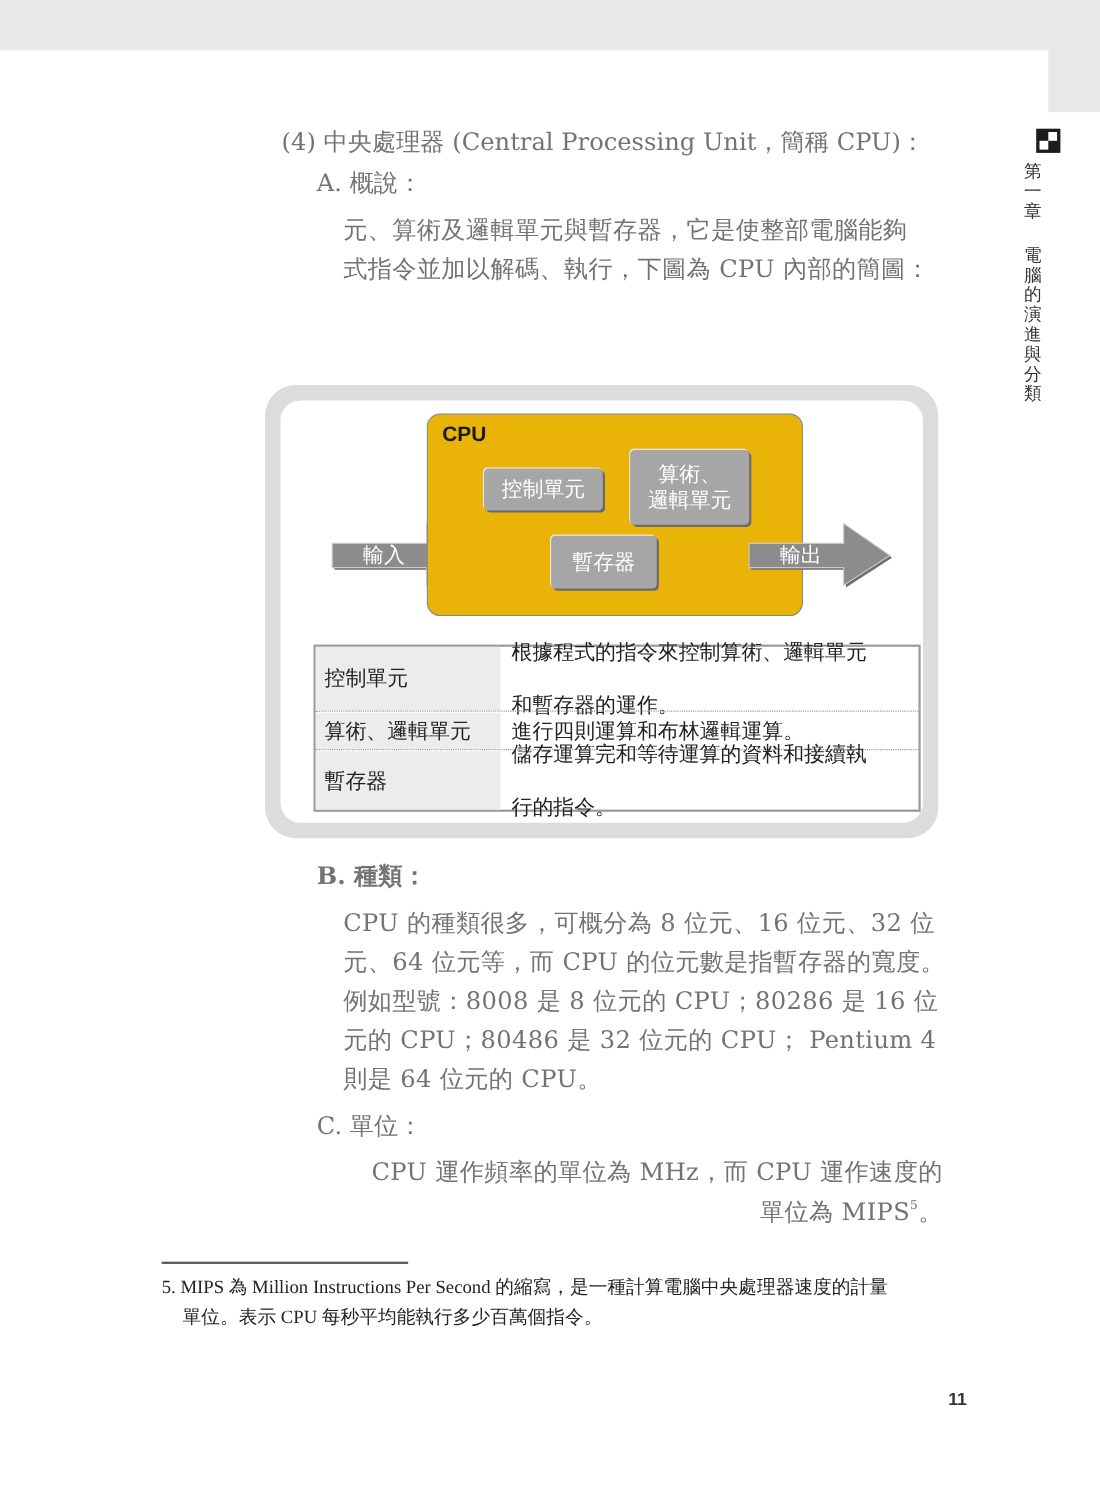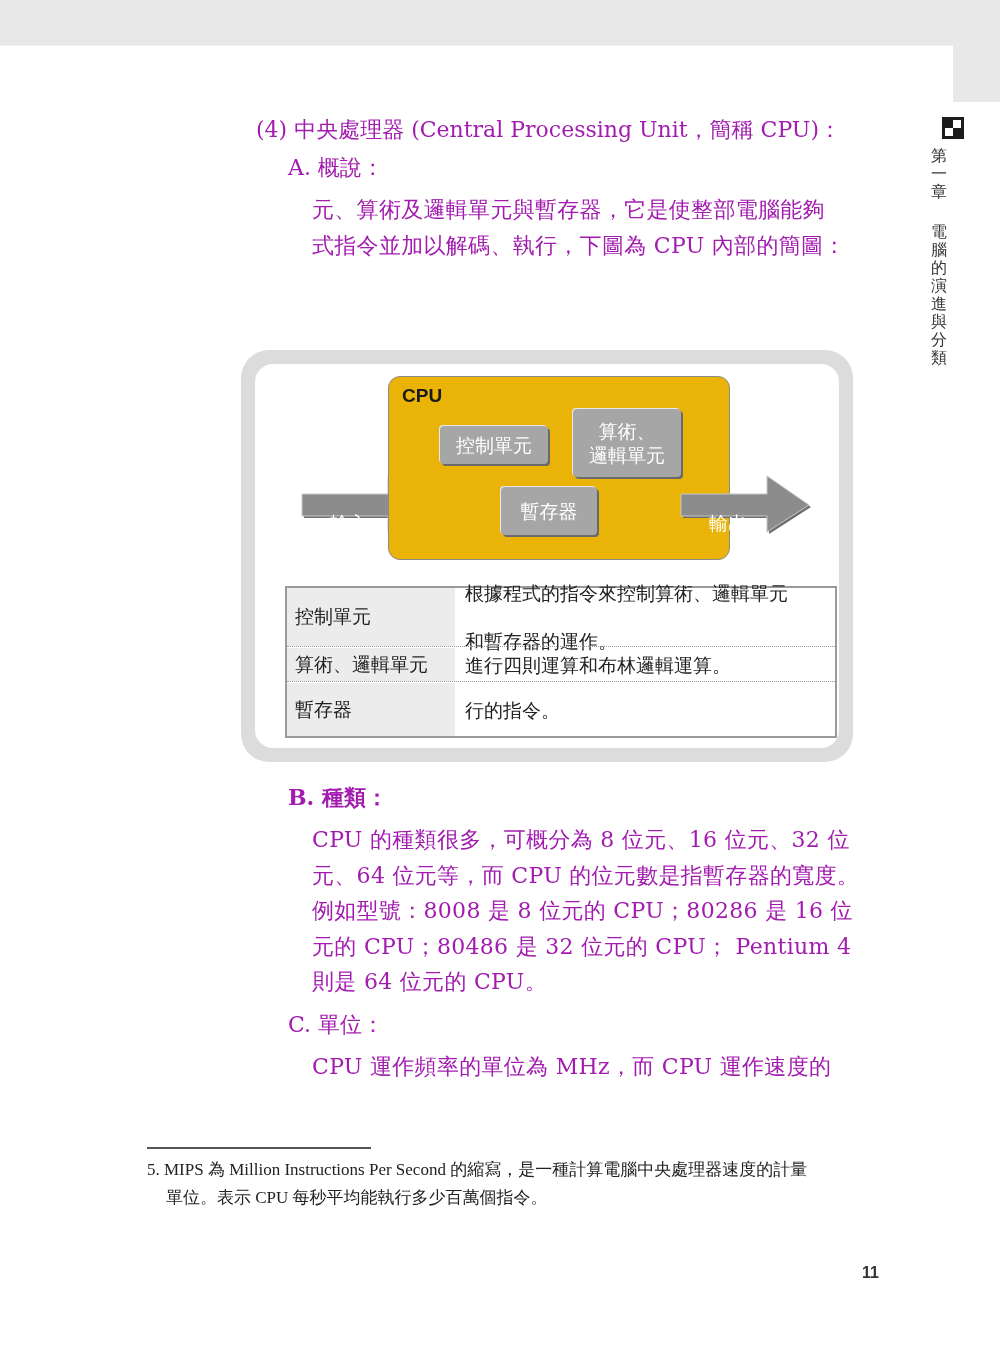--- a/index.html
+++ b/index.html
@@ -17,21 +17,21 @@
     .chapter-mark .sq1 { position: absolute; right: 3px; top: 3px; width: 8px; height: 8px; background: #fff; }
     .chapter-mark .sq2 { position: absolute; left: 3px; bottom: 3px; width: 8px; height: 8px; background: #fff; }
     .chapter-side {
       position: absolute; left: 929px; top: 147px; width: 20px;
       font-family: "DejaVu Sans", sans-serif; font-size: 16px; line-height: 18px;
       color: #333; text-align: center;
     }
     .chapter-side .chap { display: block; margin-bottom: 22px; }
     .chapter-side span.c { display: block; }
 
-    .txt { position: absolute; font-size: 22px; line-height: 35px; color: #a21caf; white-space: nowrap; }
+    .txt { position: absolute; font-size: 22px; line-height: 35px; color: #737373; white-space: nowrap; }
     .heading4 { left: 256px; top: 112px; }
     .headA { left: 288px; top: 150px; }
     .para { left: 312px; width: 545px; font-size: 22px; line-height: 35.5px; letter-spacing: 0.3px; }
     .para .ln { display: block; white-space: nowrap; }
 
     
     .figure-frame {
       position: absolute; left: 241px; top: 350px; width: 612px; height: 412px;
       border-radius: 28px; background: #dcdcdc;
     }
@@ -52,41 +52,41 @@
       font-family: "DejaVu Sans", sans-serif; font-size: 19px; text-align: center;
       box-shadow: 2px 2px 0 #6a6a6a, -1px -1px 0 #e8e8e8;
       display: flex; align-items: center; justify-content: center; line-height: 24px;
     }
     .unit-control { left: 51px; top: 49px; width: 108px; height: 38px; }
     .unit-alu { left: 184px; top: 32px; width: 108px; height: 68px; flex-direction: column; }
     .unit-reg { left: 112px; top: 110px; width: 96px; height: 48px; }
 
     .arrow { position: absolute; }
     .arrow-label {
-      position: absolute; font-family: "DejaVu Sans", sans-serif; font-size: 19px; color: #ffffff; margin-top: 19px;
+      position: absolute; font-family: "DejaVu Sans", sans-serif; font-size: 19px; color: #ffffff;
     }
 
     
     .desc-table {
       position: absolute; left: 30px; top: 222px; width: 552px; height: 152px;
       border: 2px solid #9a9a9a; box-sizing: border-box; background: #fff;
       font-family: "DejaVu Sans", sans-serif; color: #222;
     }
     .trow { position: absolute; left: 0; width: 548px; display: flex; }
     .trow .k { width: 168px; background: #ececec; padding-left: 8px; box-sizing: border-box; display: flex; align-items: center; font-size: 19px; }
     .trow .v { flex: 1; padding-left: 10px; font-size: 19px; line-height: 26px; display: flex; flex-direction: column; justify-content: center; gap: 22px; }
     .trow.r1 { top: 0; height: 58px; }
     .trow.r2 { top: 60px; height: 33px; }
     .trow.r3 { top: 95px; height: 53px; }
     .dotline { position: absolute; left: 0; width: 548px; height: 0; border-top: 1.5px dotted #999; }
 
     .headB { left: 288px; top: 780px; font-weight: bold; }
     .paraB { top: 822px; }
     .headC { left: 288px; top: 1007px; }
-    .paraC { top: 1049px; }
+    .paraC { top: 1049px; text-align: right; }
     sup { font-size: 11px; vertical-align: 10px; line-height: 0; }
 
     .fn-rule { position: absolute; left: 147px; top: 1147px; width: 224px; height: 2px; background: #555; }
     .footnote {
       position: absolute; left: 147px; top: 1156px; width: 710px;
       font-family: "Liberation Serif", serif; font-size: 17px; line-height: 28px; color: #222;
     }
     .footnote .ln { display: block; white-space: nowrap; }
     .footnote .ln2 { padding-left: 19px; }
 
@@ -170,39 +170,41 @@
       <div class="trow r2">
         <div class="k">算術、邏輯單元</div>
         <div class="v">
           <span>進行四則運算和布林邏輯運算。</span>
         </div>
       </div>
       <div class="dotline" style="top:93px;"></div>
       <div class="trow r3">
         <div class="k">暫存器</div>
         <div class="v">
+          <span>儲存運算完和等待運算的資料和接續執</span>
           <span>行的指令。</span>
         </div>
       </div>
     </div>
   </div>
 </div>
 
 <div class="txt headB">B. 種類：</div>
 <div class="txt para paraB">
   <span class="ln">CPU 的種類很多，可概分為 8 位元、16 位元、32 位</span>
   <span class="ln">元、64 位元等，而 CPU 的位元數是指暫存器的寬度。</span>
   <span class="ln">例如型號：8008 是 8 位元的 CPU；80286 是 16 位</span>
   <span class="ln">元的 CPU；80486 是 32 位元的 CPU； Pentium 4</span>
   <span class="ln">則是 64 位元的 CPU。</span>
 </div>
 
 <div class="txt headC">C. 單位：</div>
 <div class="txt para paraC">
   <span class="ln">CPU 運作頻率的單位為 MHz，而 CPU 運作速度的</span>
+  <span class="ln"><span>單位為 MIPS</span><sup>5</sup><span>。</span></span>
 </div>
 
 <div class="fn-rule"></div>
 <div class="footnote">
   <span class="ln">5. MIPS 為 Million Instructions Per Second 的縮寫，是一種計算電腦中央處理器速度的計量</span>
   <span class="ln ln2">單位。表示 CPU 每秒平均能執行多少百萬個指令。</span>
 </div>
 
 <div class="page-number">11</div>
 

